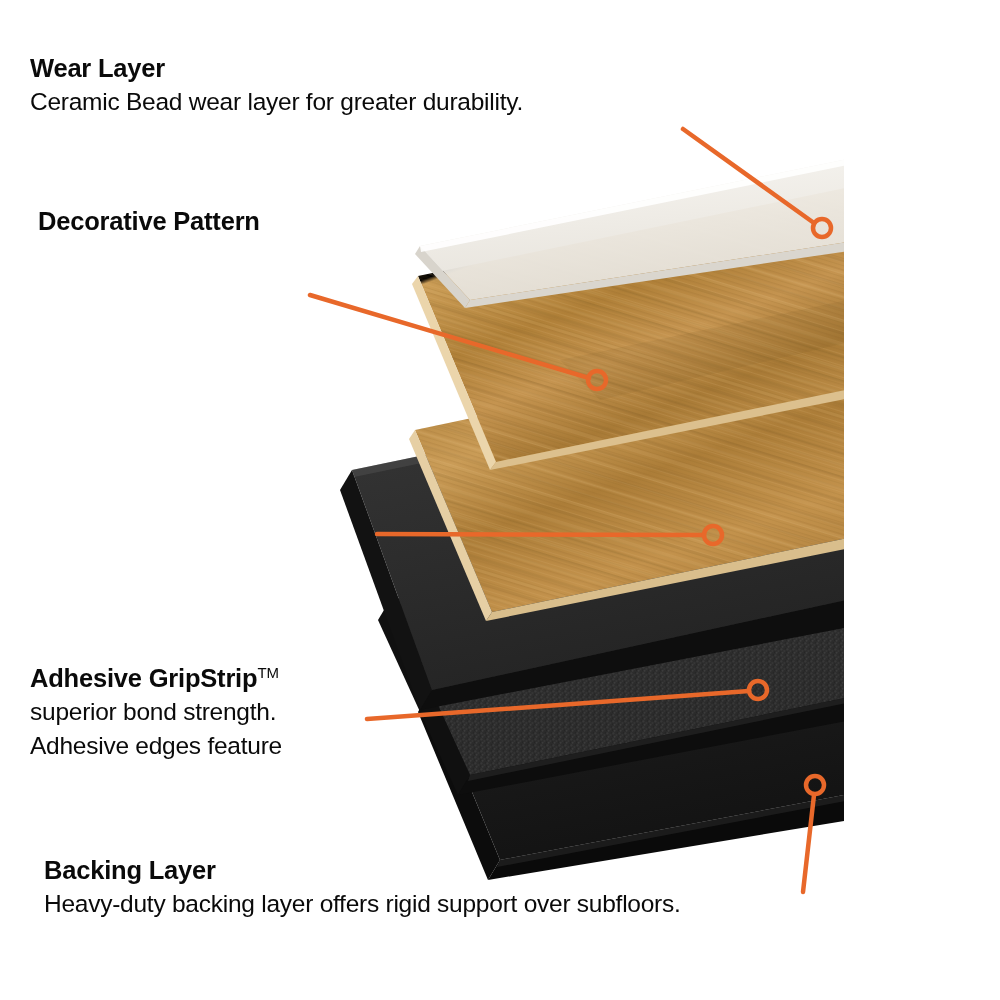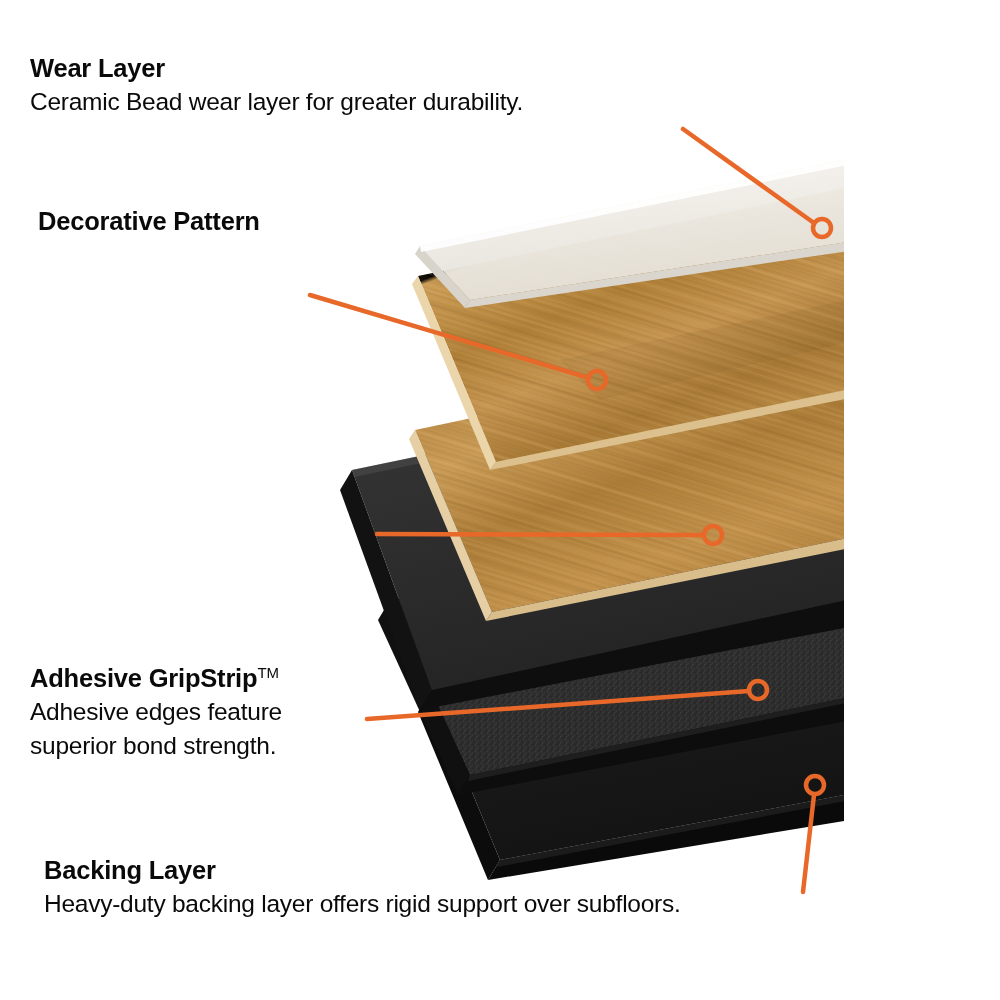--- a/index.html
+++ b/index.html
@@ -226,22 +226,22 @@
   </div>
 
   <div class="label-block" id="block-decor">
     <div class="label-title">Decorative Pattern</div>
   </div>
 
 
   <div class="label-block" id="block-grip">
     <div class="label-title"><span>Adhesive GripStrip</span><span class="tm">TM</span></div>
     <div class="label-body">
+      <span class="ln">superior bond strength.</span>
       <span class="ln">Adhesive edges feature</span>
-      <span class="ln">superior bond strength.</span>
     </div>
   </div>
 
   <div class="label-block" id="block-backing">
     <div class="label-title">Backing Layer</div>
     <div class="label-body">
       <span class="ln">Heavy-duty backing layer offers rigid support over subfloors.</span>
     </div>
   </div>
 

